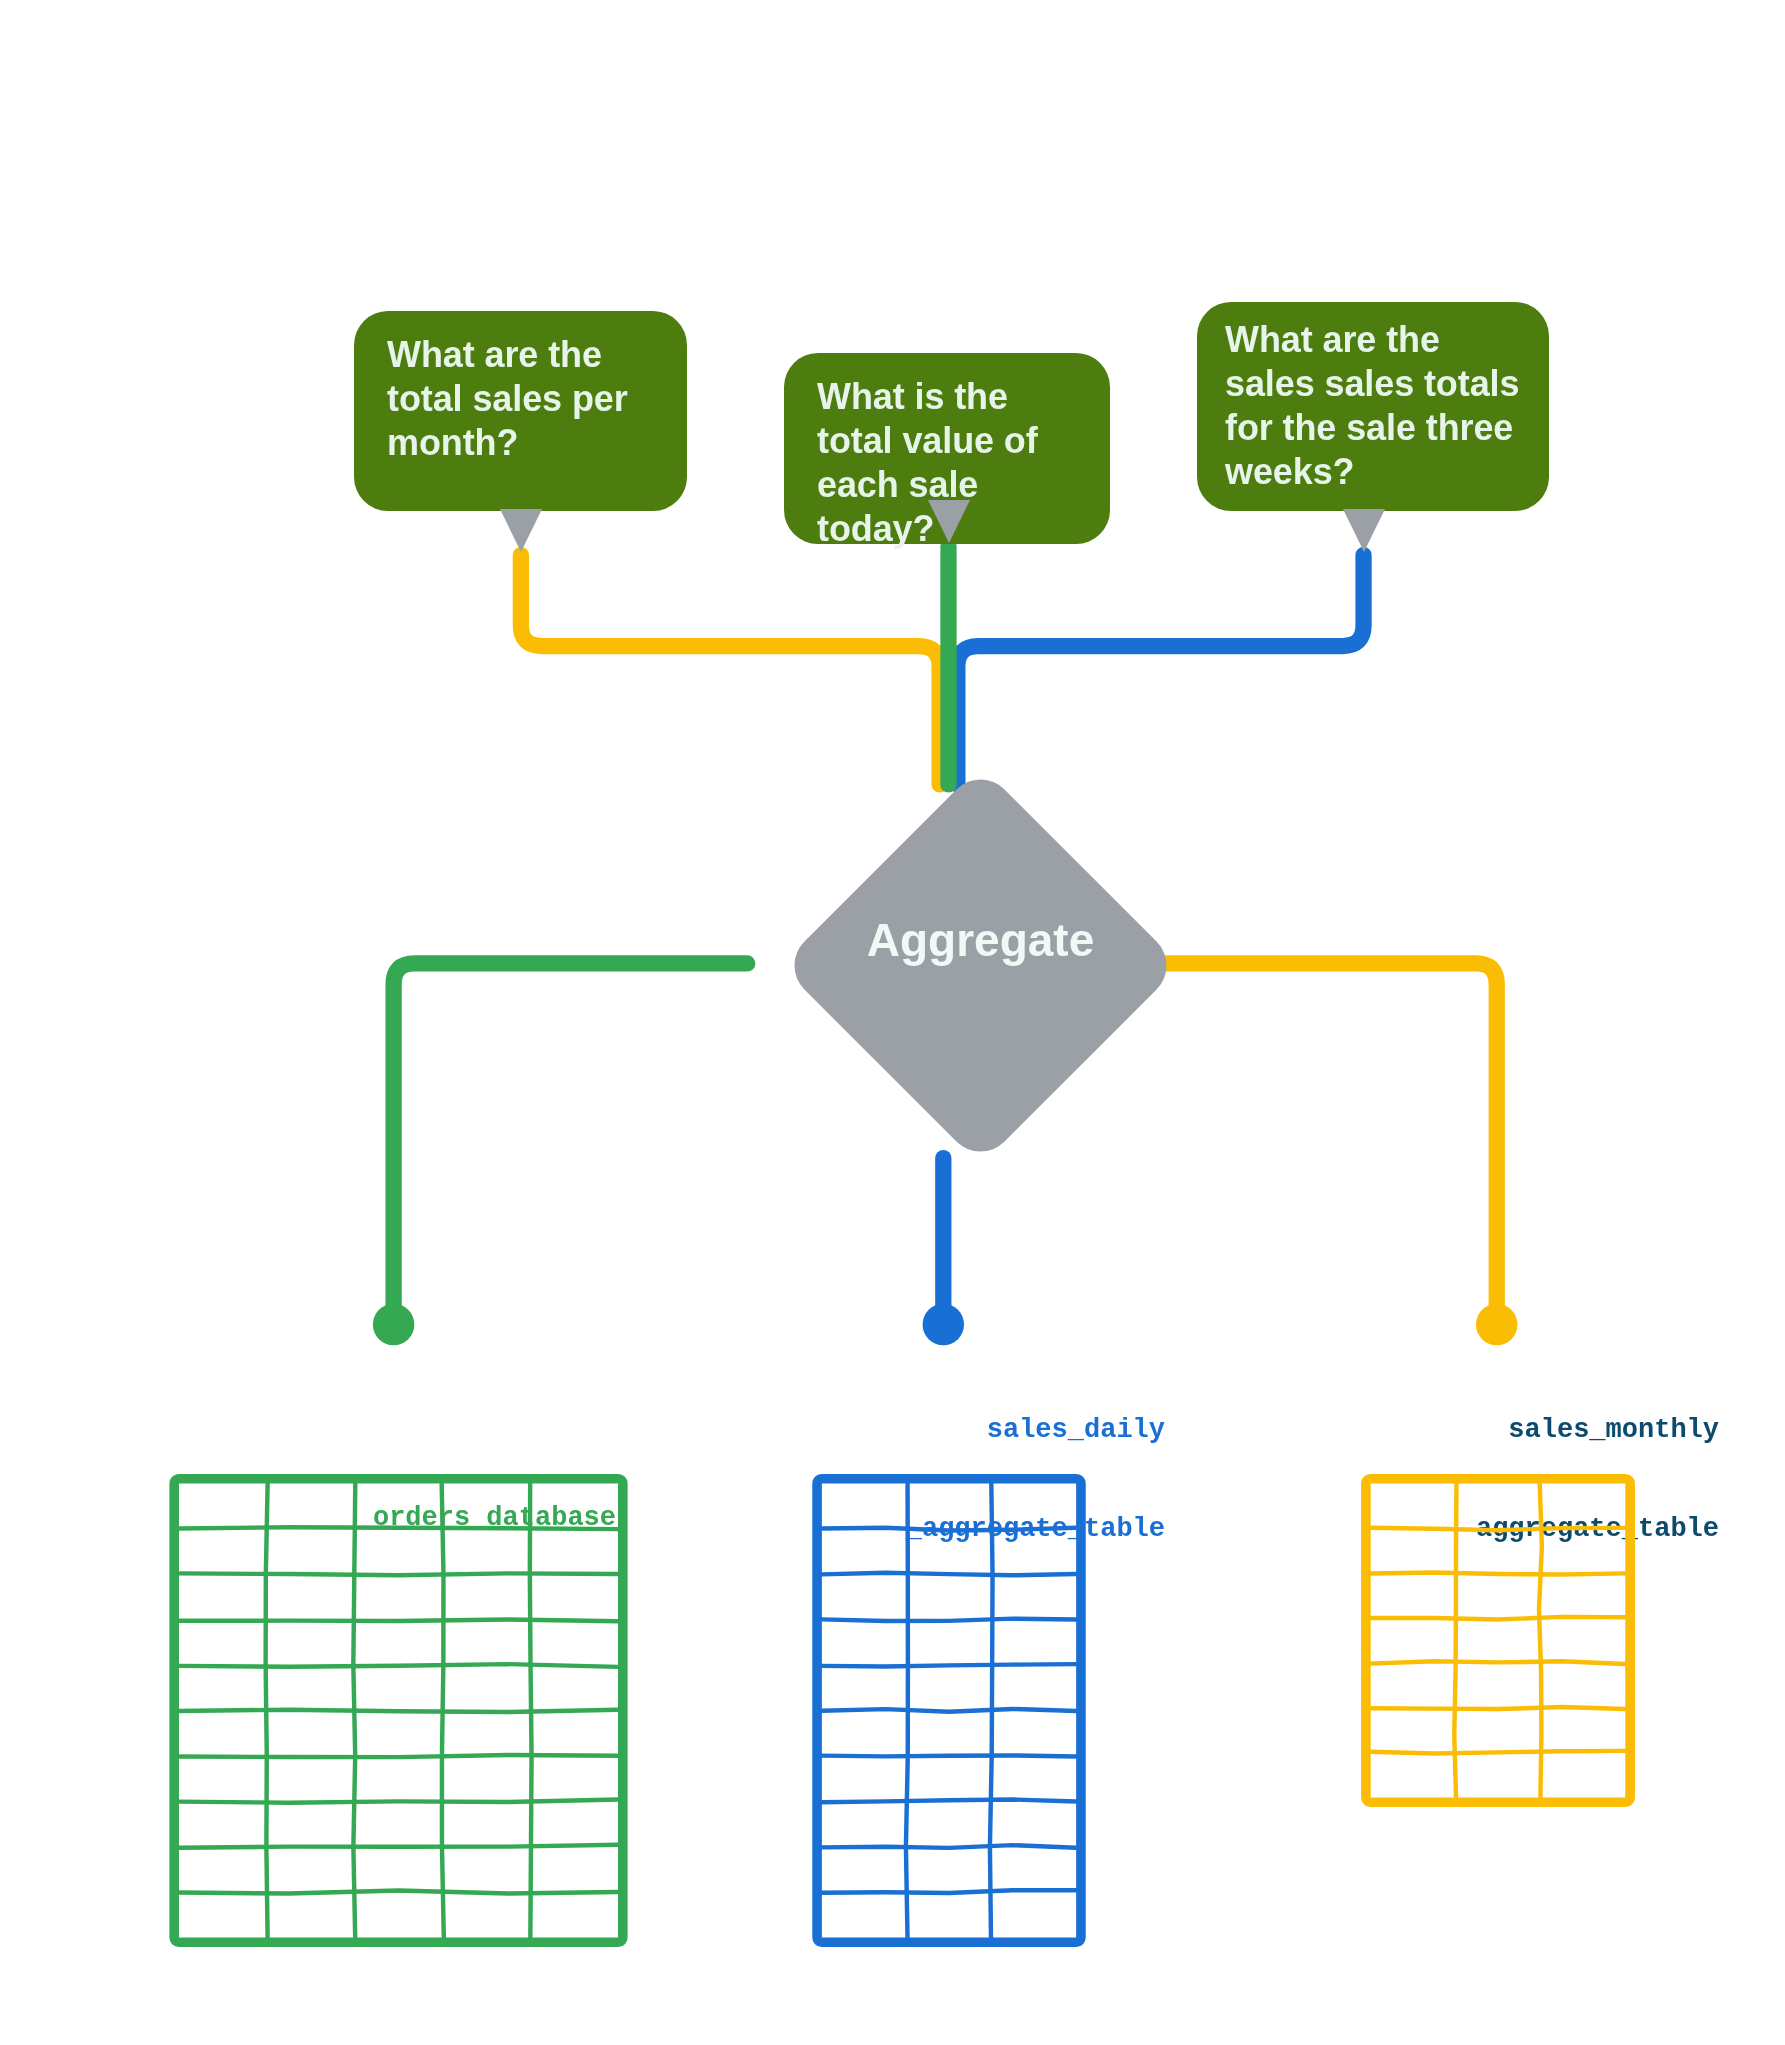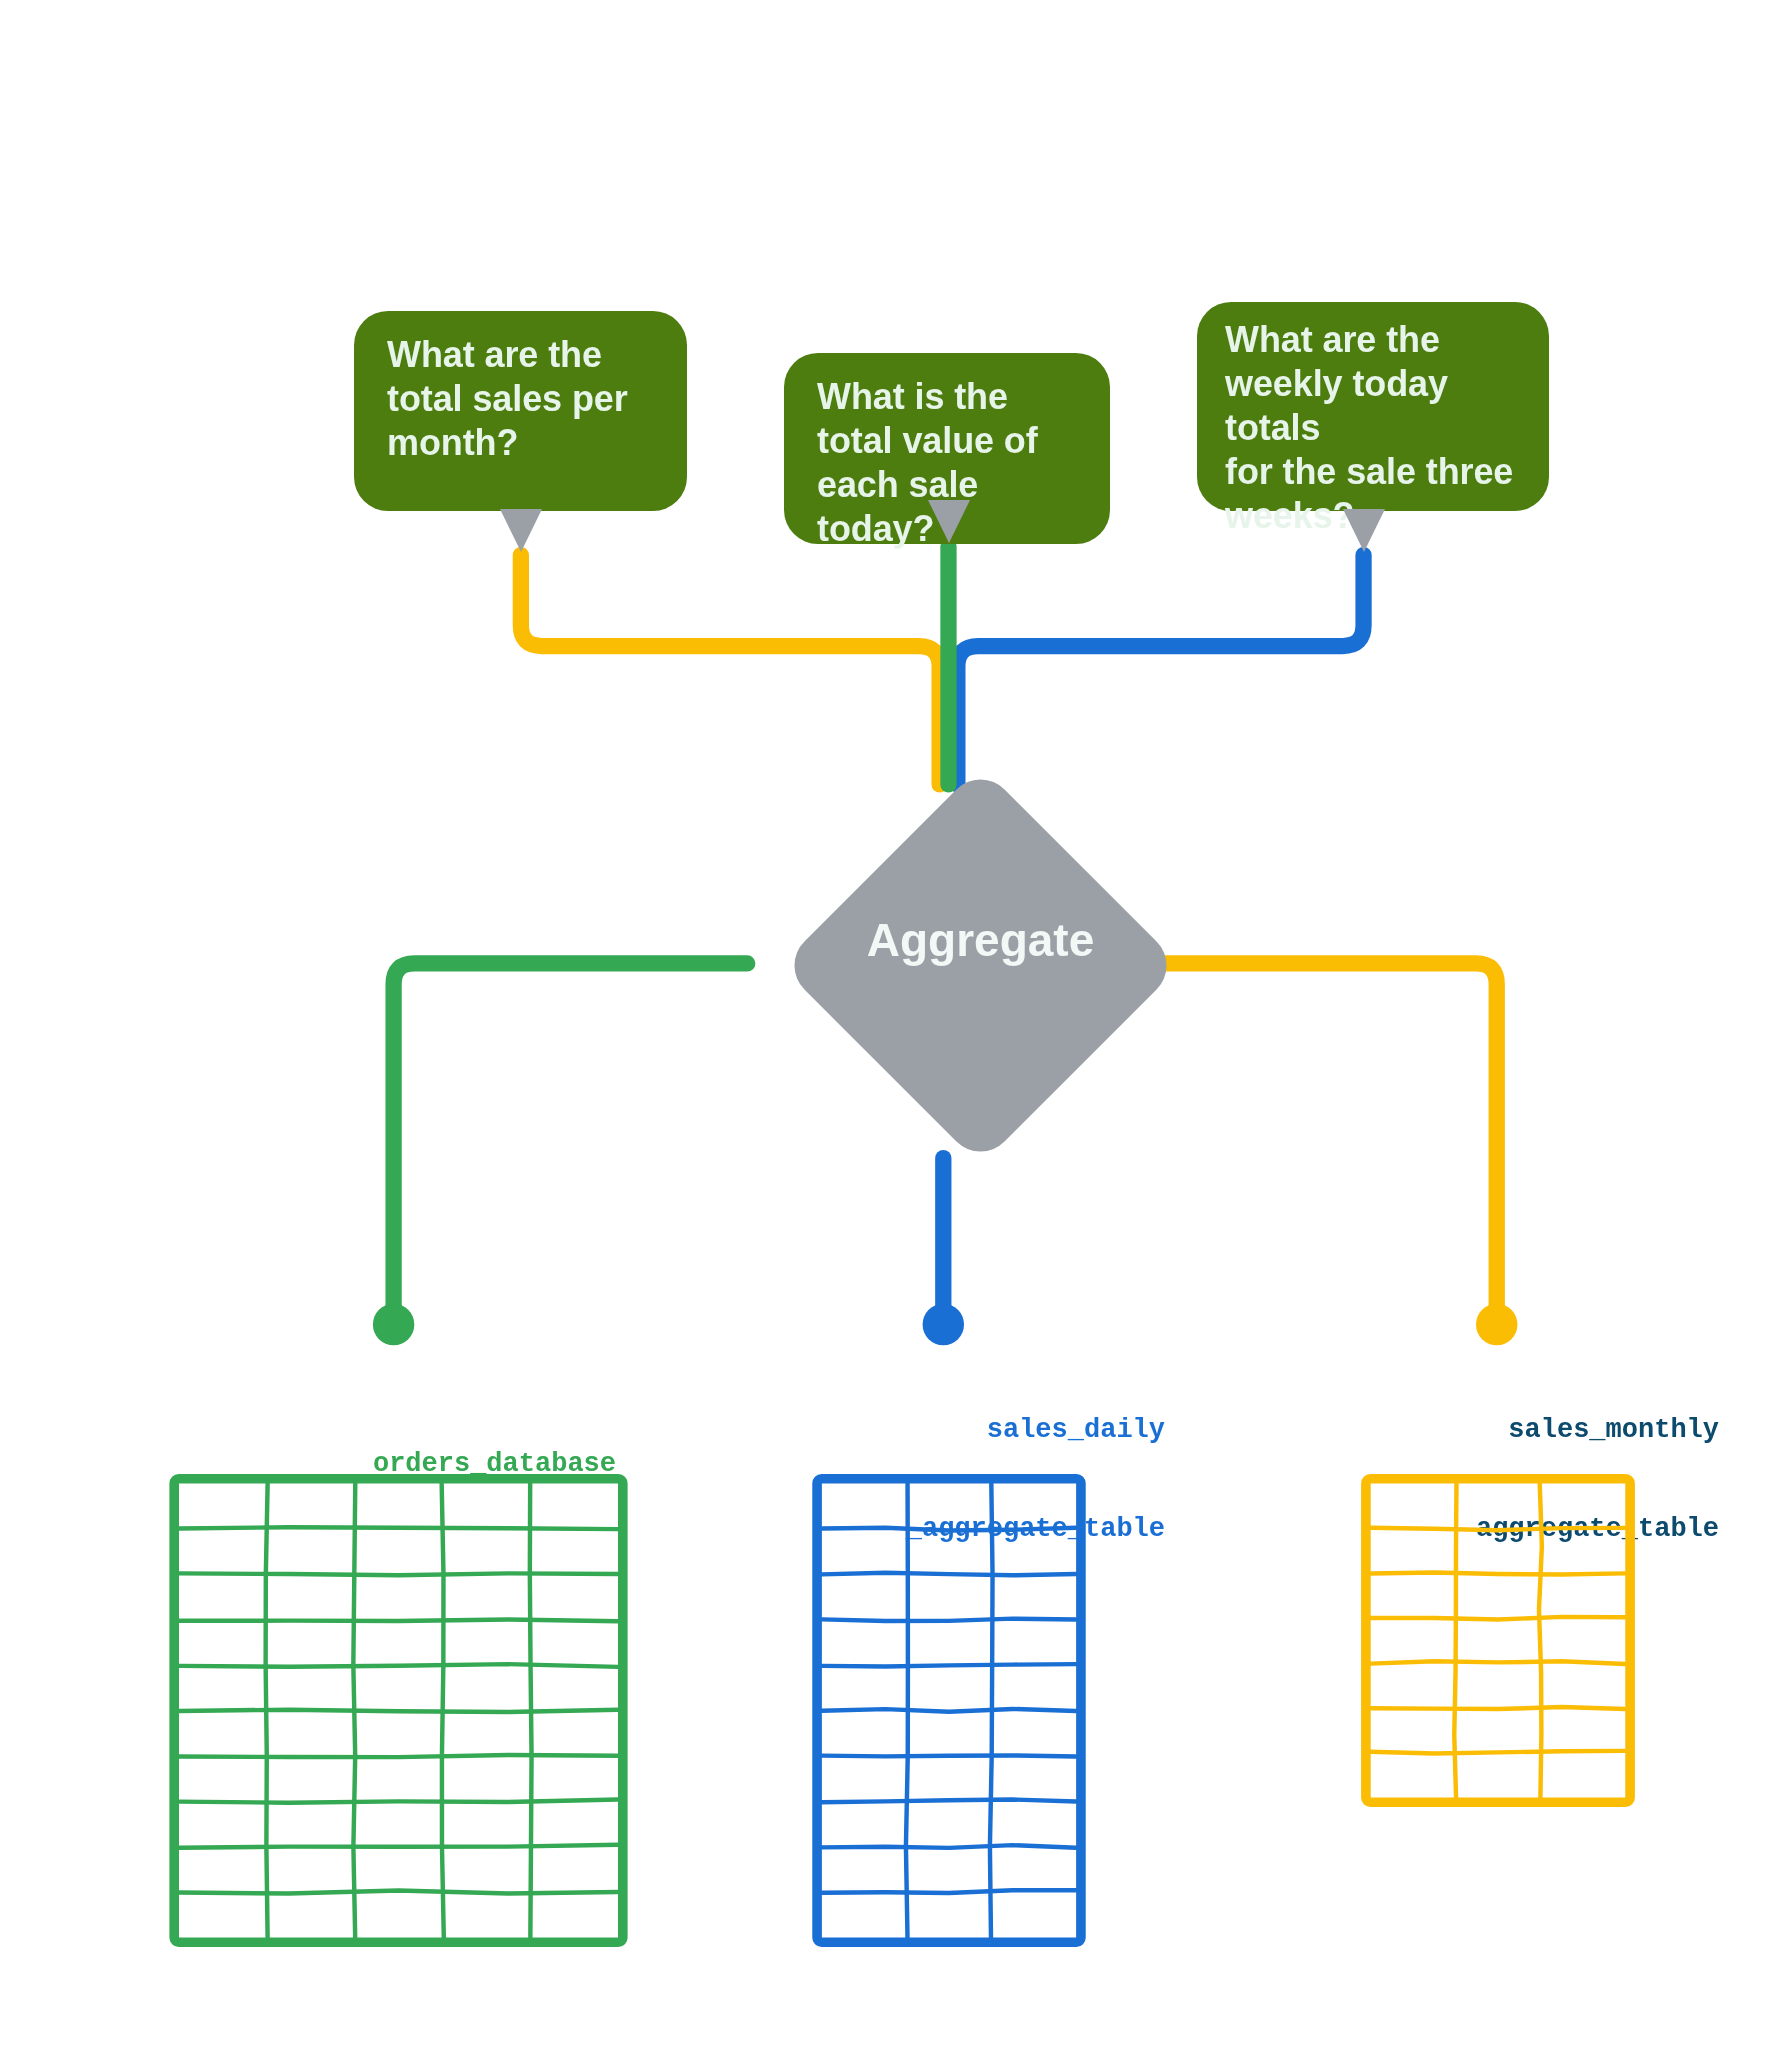--- a/index.html
+++ b/index.html
@@ -60,35 +60,35 @@
       <div>What is the</div>
       <div>total value of</div>
       <div>each sale today?</div>
     </div>
   </div>
   <div class="tail" style="left:928px;top:500px;"></div>
 
   <div class="bubble" style="left:1197px;top:302px;width:352px;height:209px;">
     <div class="txt" style="top:16.3px;left:28px;">
       <div>What are the</div>
-      <div>weekly today totals</div>
+      <div>sales sales totals</div>
       <div>for the sale three</div>
       <div>weeks?</div>
     </div>
   </div>
   <div class="tail" style="left:1343px;top:509px;"></div>
 
   <div id="diamond">
     <div class="dshape"></div>
     <div class="dlabel">
       <div>Aggregate</div>
     </div>
   </div>
 
-  <div class="tlabel" style="left:172px;top:1382px;width:444px;color:#34A853;">
+  <div class="tlabel" style="left:172px;top:1436px;width:444px;color:#34A853;">
     <div>orders_database</div>
   </div>
 
   <div class="tlabel" style="left:721px;top:1348px;width:444px;color:#1A6FD4;">
     <div>sales_daily</div>
     <div>_aggregate_table</div>
   </div>
 
   <div class="tlabel" style="left:1275px;top:1348px;width:444px;color:#0c4a6e;">
     <div>sales_monthly</div>

